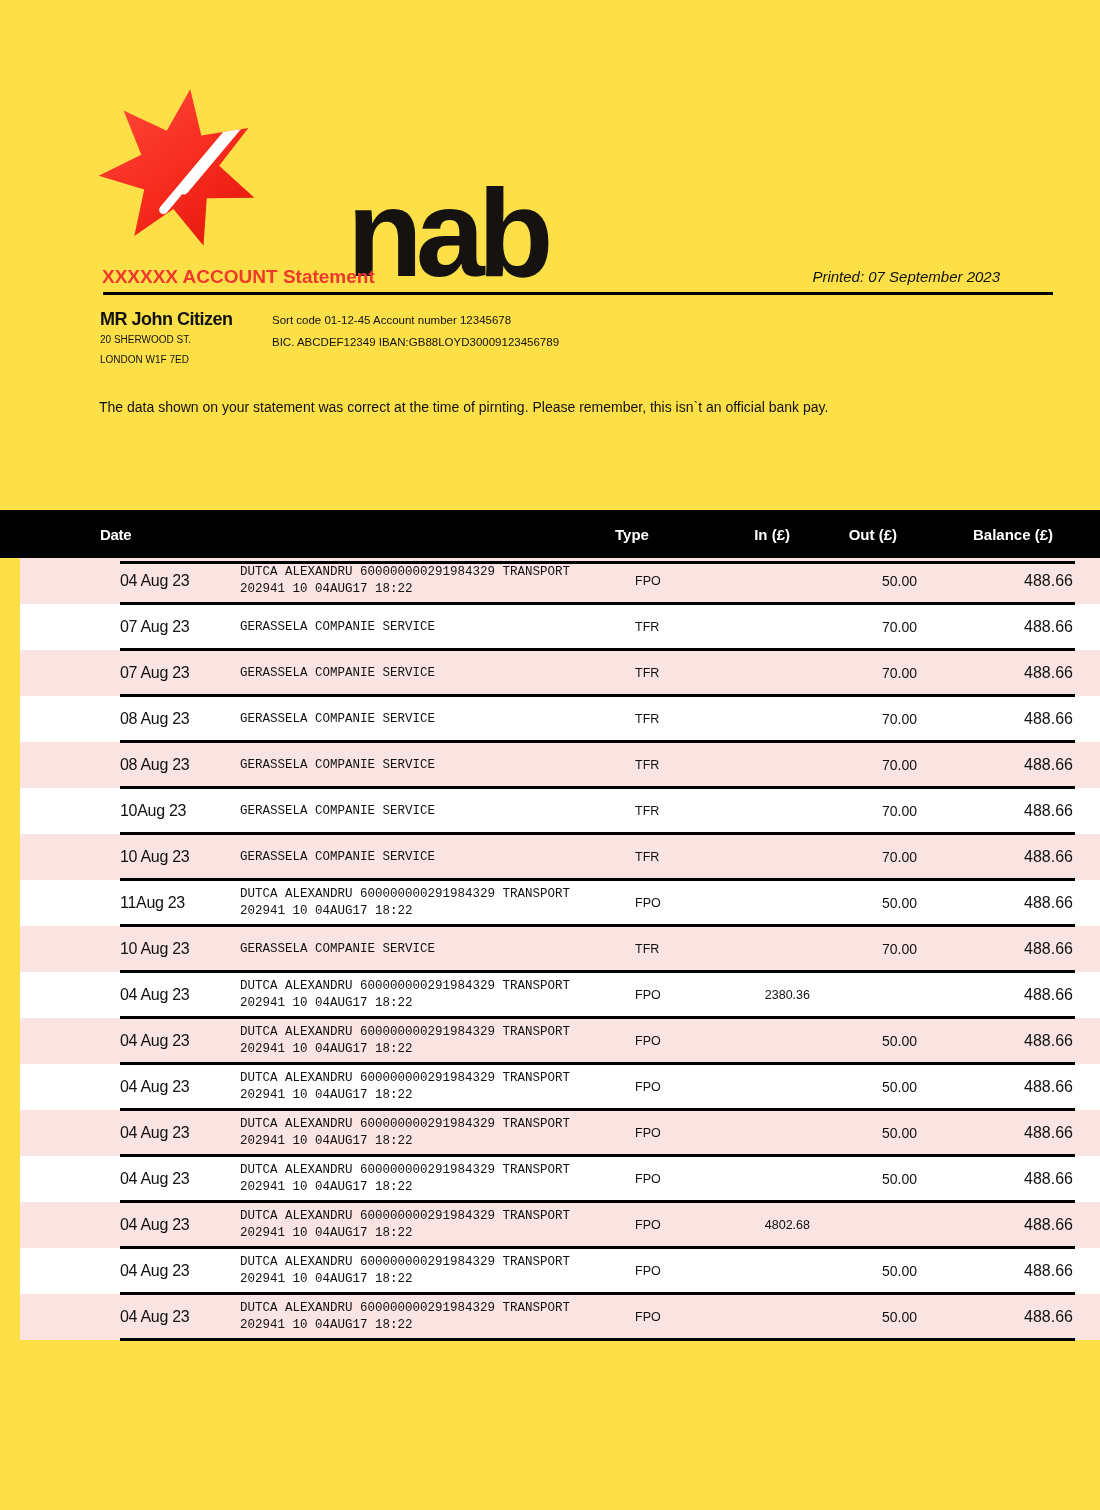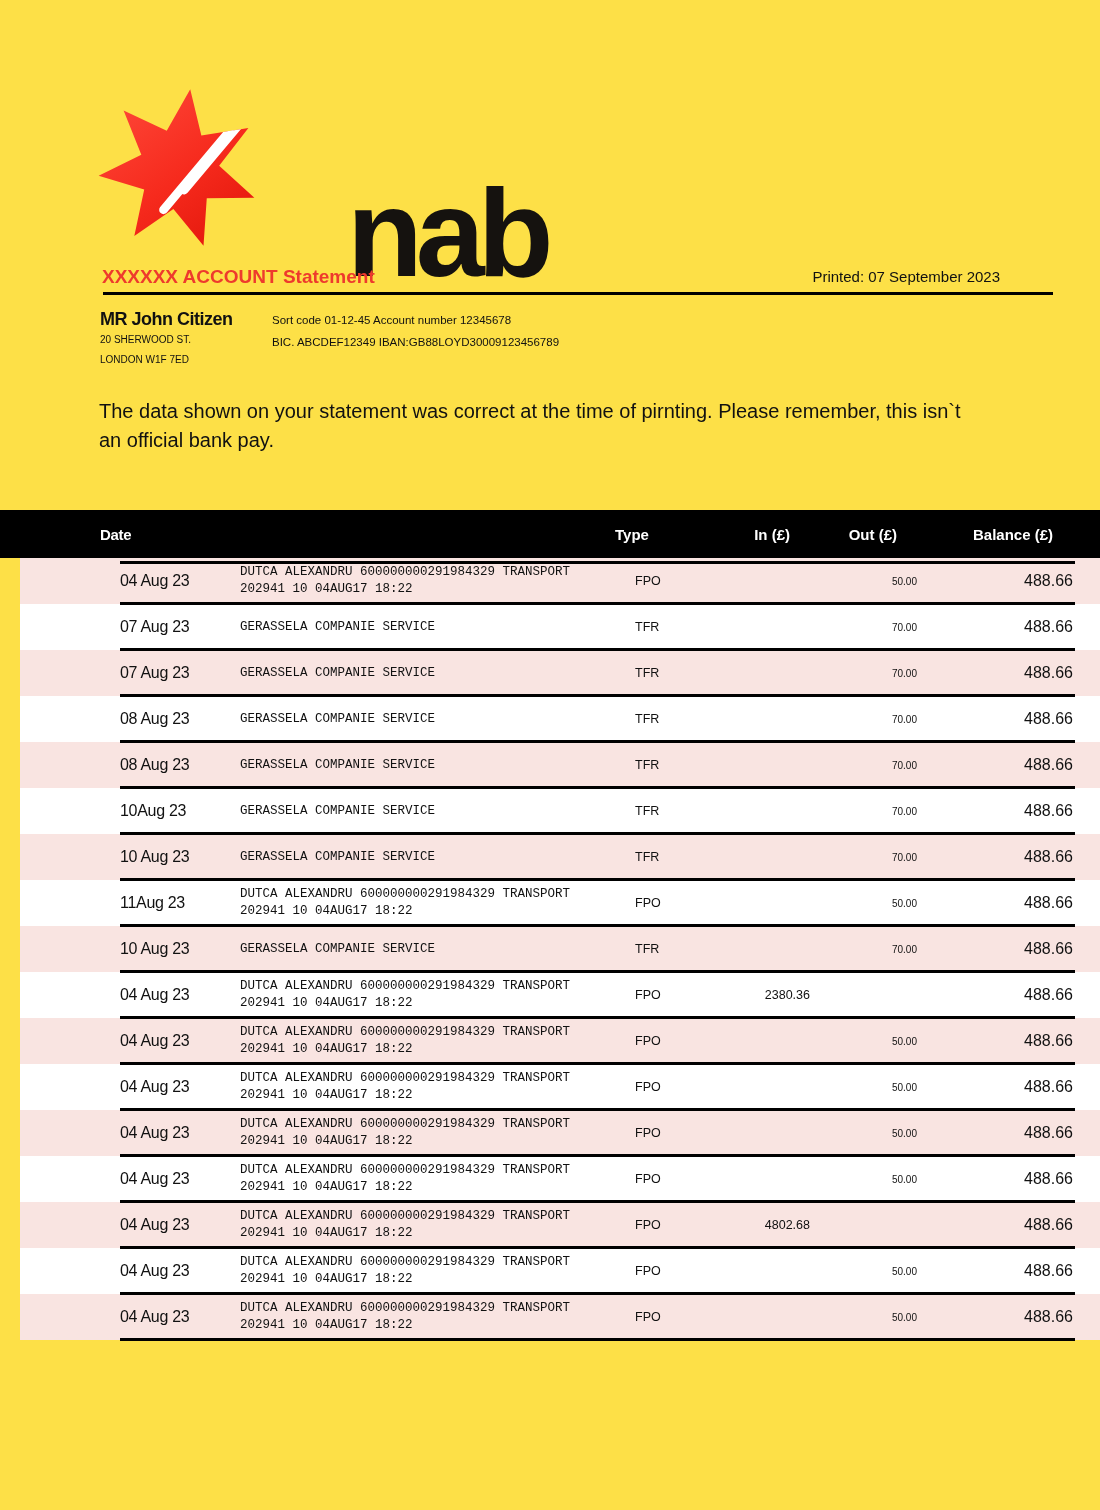--- a/index.html
+++ b/index.html
@@ -19,33 +19,33 @@
     font-size:124px;line-height:1;font-weight:bold;
     letter-spacing:-7px;color:#15120f;
   }
   
   .stmt-title{
     position:absolute;left:102px;top:266px;
     font-size:19px;font-weight:bold;color:var(--accent,#ee3a2d);
   }
   .printed{
     position:absolute;right:100px;top:268px;width:400px;
-    font-size:15px;color:#111;text-align:right;
+    font-size:15px;color:#111;text-align:right;font-style:italic;
   }
   .title-rule{
     position:absolute;left:103px;top:292px;width:950px;height:3px;background:#000;
   }
   
   .cust-name{position:absolute;left:100px;top:309px;font-size:18px;font-weight:bold;letter-spacing:-0.5px;}
   .cust-addr1{position:absolute;left:100px;top:334px;font-size:10px;}
   .cust-addr2{position:absolute;left:100px;top:354px;font-size:10px;}
   .acct-line1{position:absolute;left:272px;top:314px;font-size:11.5px;}
   .acct-line2{position:absolute;left:272px;top:336px;font-size:11.5px;}
   
-  .notice1{position:absolute;left:99px;top:397px;width:870px;font-size:20px;line-height:1.45;}
+  .notice1{position:absolute;left:99px;top:397px;width:870px;font-size:14px;line-height:1.45;}
   .notice2{position:absolute;left:101px;top:438px;width:845px;font-size:14px;line-height:1.78;}
   
   .thead{
     position:absolute;left:0;top:510px;width:1100px;height:48px;
     background:#000;color:#fff;padding-left:46px;
   }
   .thead .cell{position:absolute;top:0;bottom:0;display:flex;align-items:center;font-size:15px;font-weight:600;}
   .rows{position:absolute;left:0;top:558px;width:1100px;margin-left:20px;}
   .rows::before{
     content:"";position:absolute;left:100px;top:3px;width:955px;height:3px;background:#000;z-index:3;
@@ -53,21 +53,21 @@
   .row{position:relative;width:1100px;height:46px;background:#fff;}
   .row.pink{background:var(--pink,#f9e4e1);}
   .row::after{
     content:"";position:absolute;left:100px;bottom:-1px;width:955px;height:3px;background:#000;z-index:3;
   }
   .cell{position:absolute;top:0;bottom:0;display:flex;align-items:center;}
   .c-date{left:100px;width:115px;font-size:16px;letter-spacing:-0.3px;}
   .c-desc{left:220px;width:375px;font-size:12.5px;line-height:17px;flex-direction:column;align-items:flex-start;justify-content:center;}
   .c-type{left:615px;width:70px;font-size:12.5px;}
   .c-in{left:660px;width:130px;font-size:12.5px;justify-content:flex-end;}
-  .c-out{left:767px;width:130px;font-size:10px;justify-content:flex-end;}
+  .c-out{left:767px;width:130px;font-size:14px;justify-content:flex-end;}
   .c-bal{left:923px;width:130px;font-size:16px;justify-content:flex-end;}
   .thead .c-date{left:100px;}
   .thead .c-desc{flex-direction:row;align-items:center;}
   .desc-l{white-space:nowrap;font-family:Liberation Mono, monospace;}
 </style>
 </head>
 <body>
 
 <div class="page">
 

